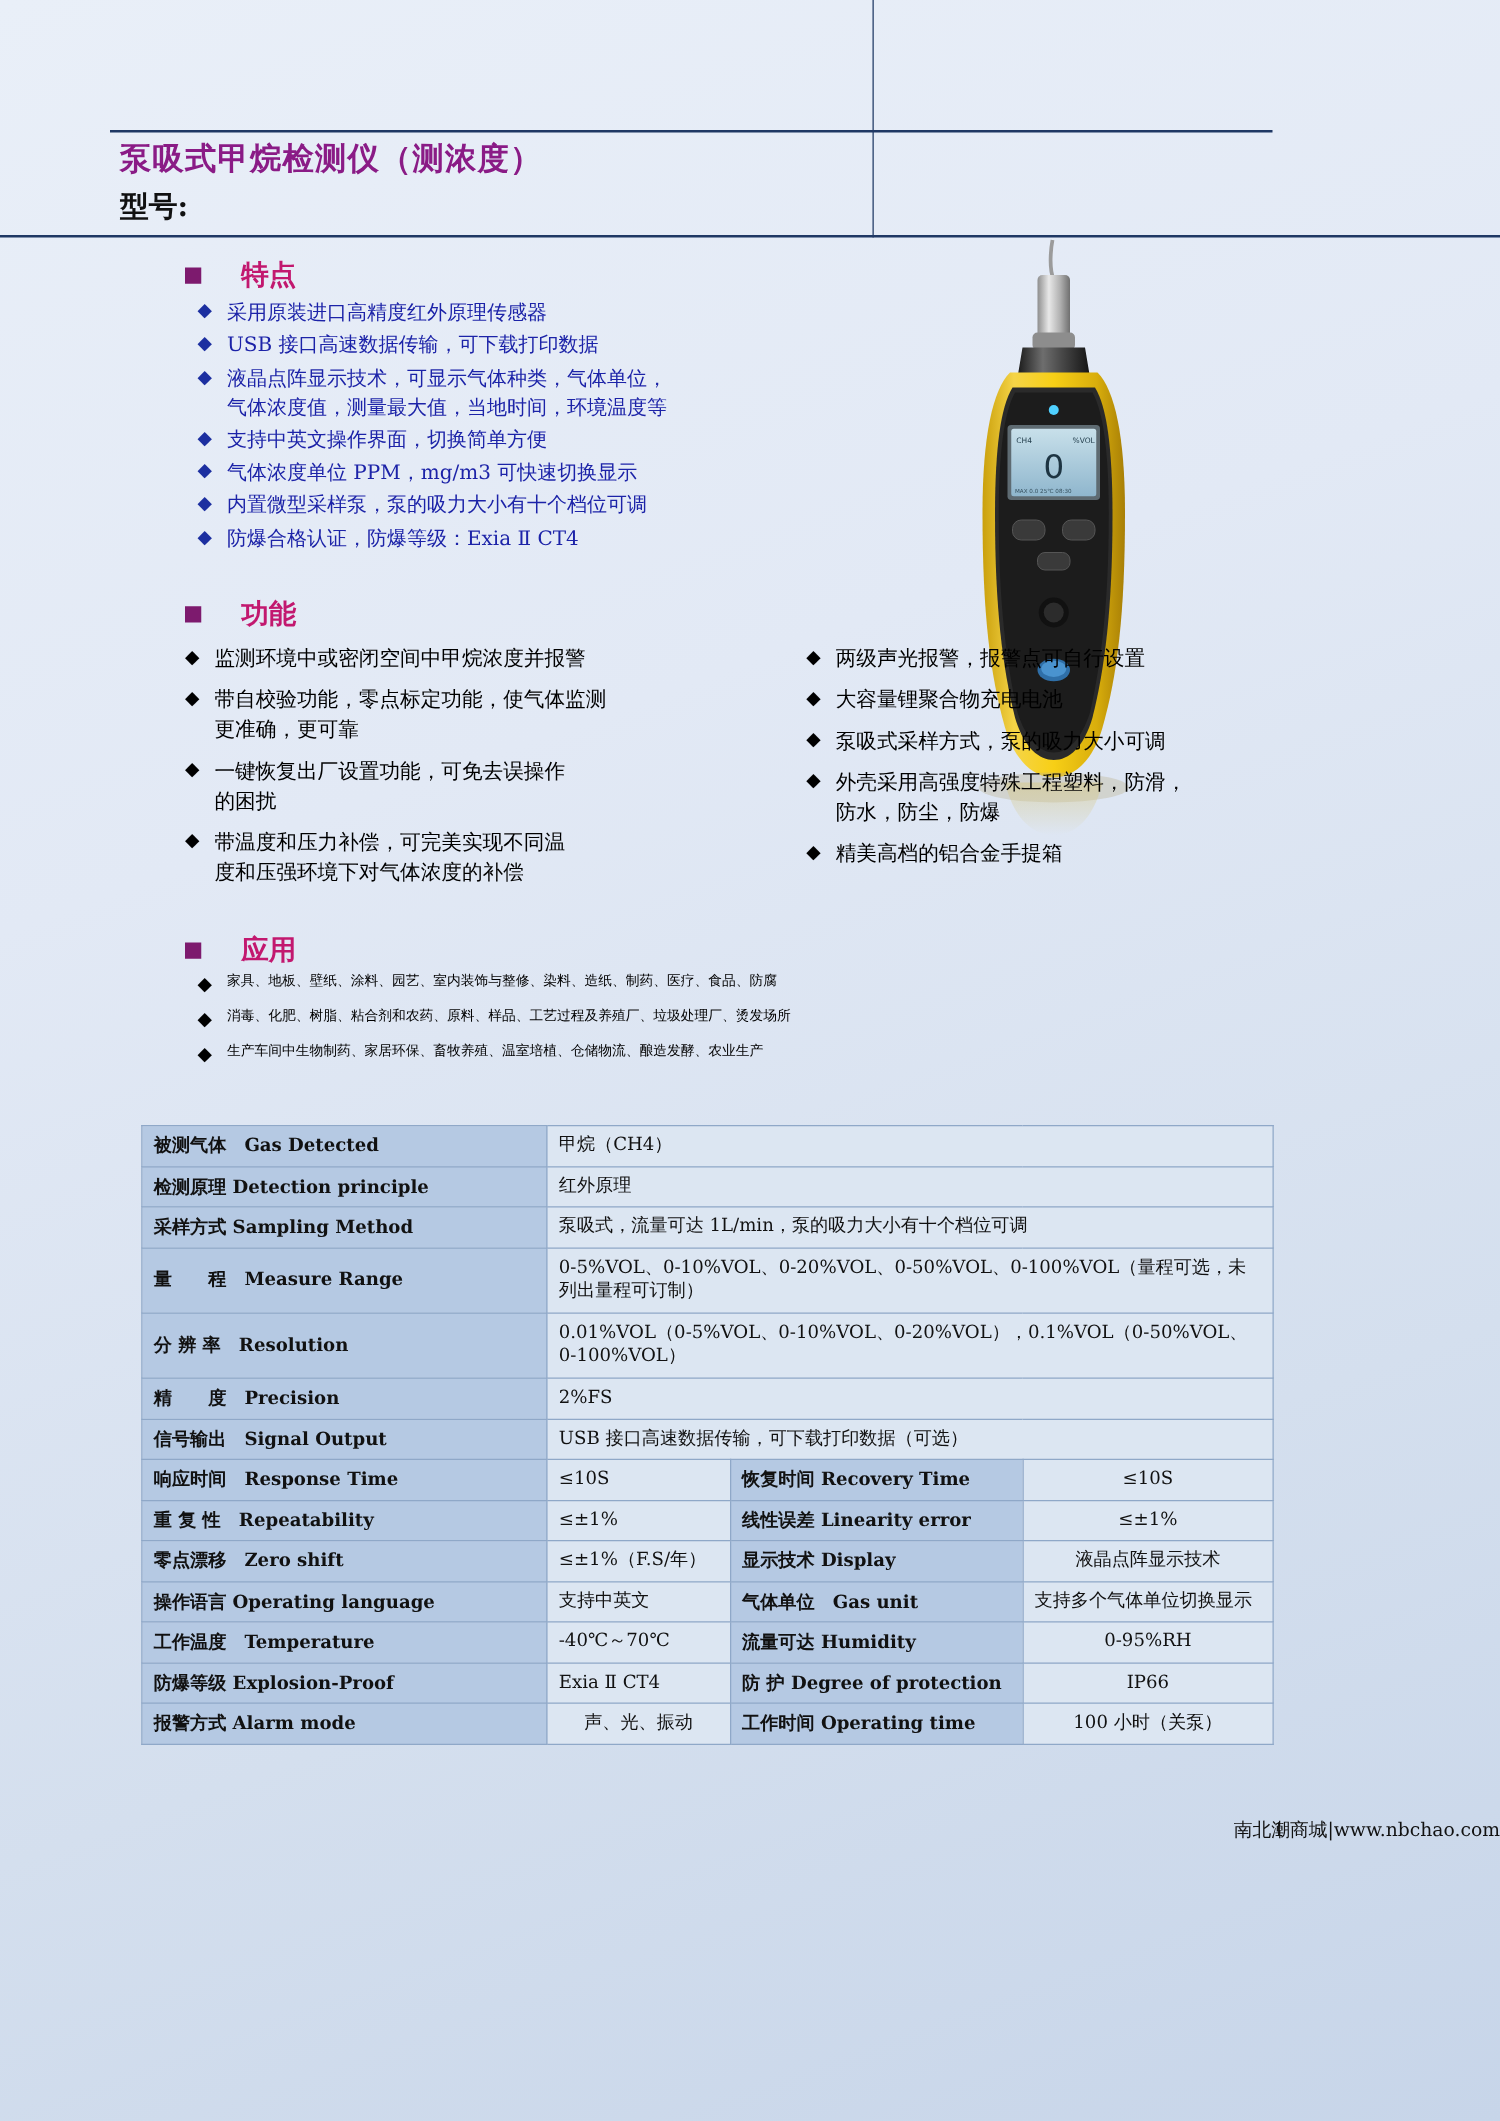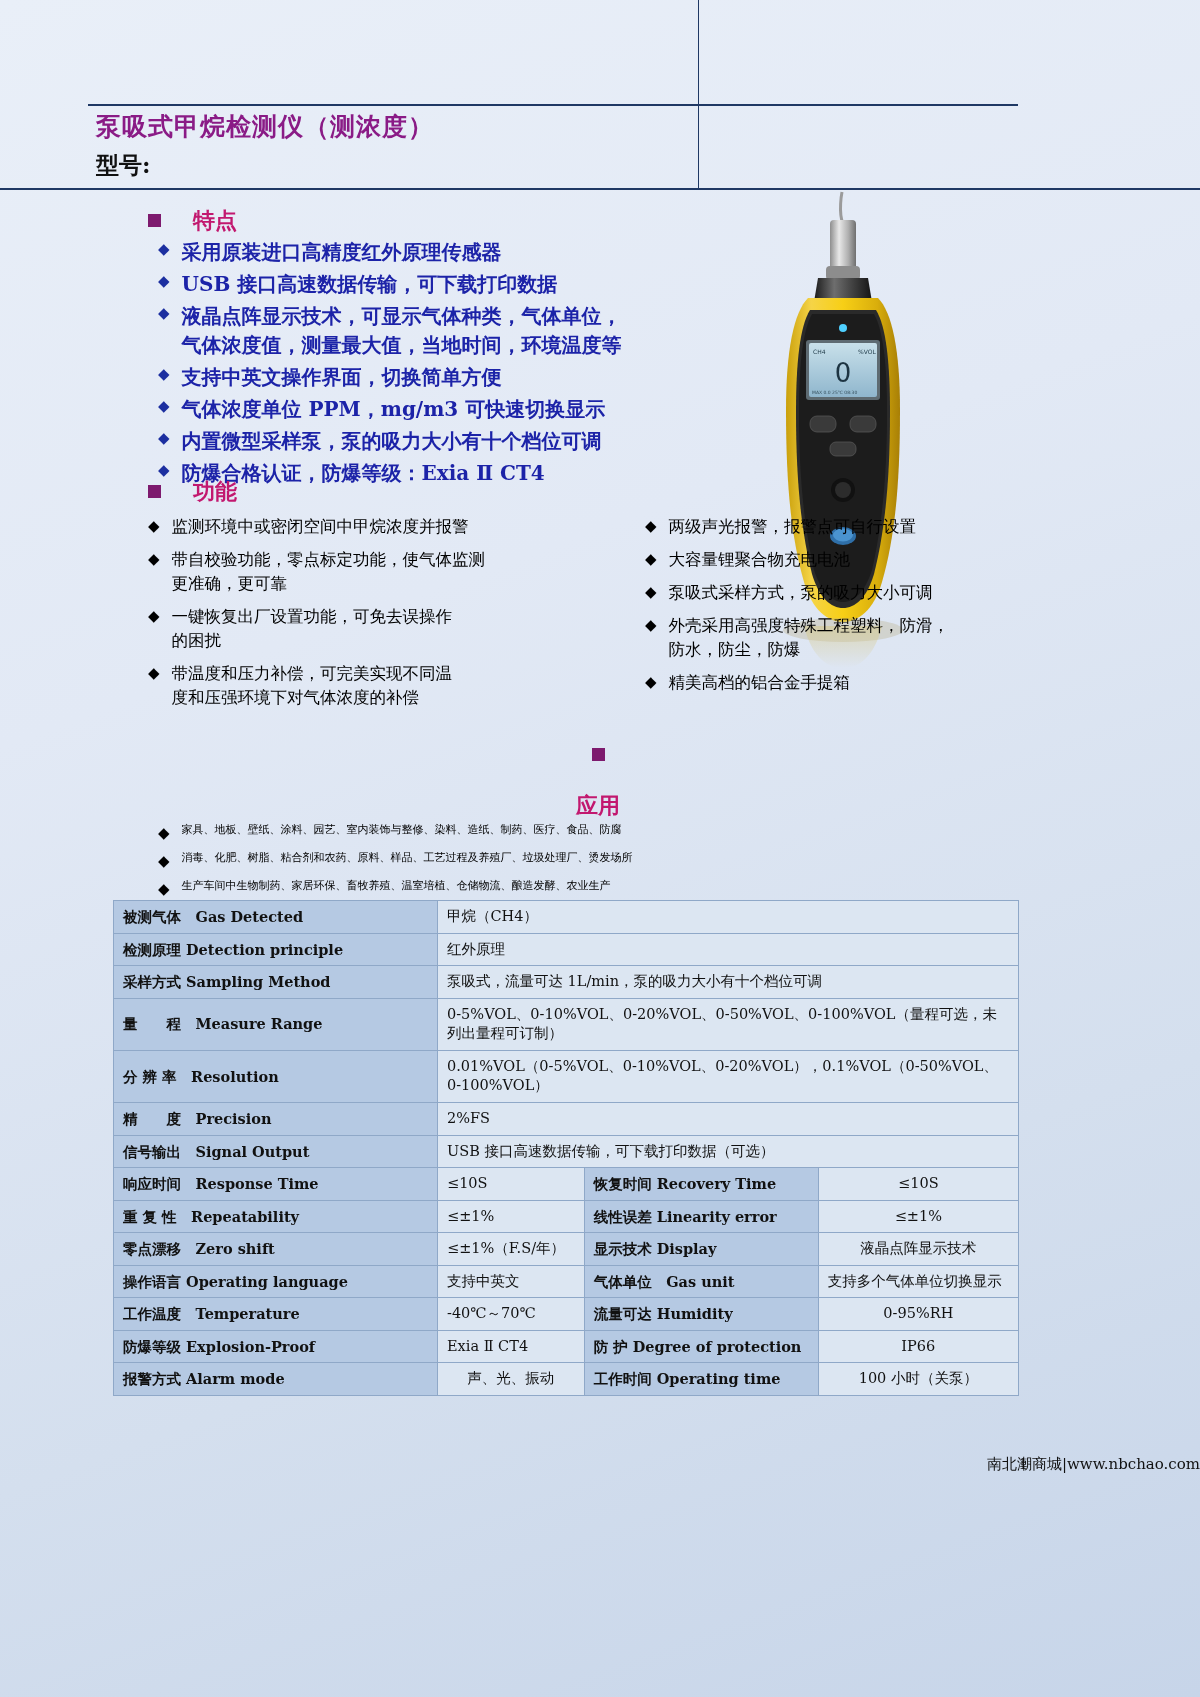--- a/index.html
+++ b/index.html
@@ -96,22 +96,22 @@
     flex: 0 0 auto;
     font-size: 15px;
     line-height: 1.45;
     margin-right: 12px;
   }
   .dia-blue { color: #1c2fa0; }
   .dia-black { color: #000000; }
   .btext { line-height: 1.45; }
   .btext-blue {
     color: #1c23a8;
-    font-size: 20px;
-    font-weight: bold;
+    font-size: 16px;
+    font-weight: normal;
     font-family: "DejaVu Serif", "Liberation Serif", serif;
   }
   .btext-black {
     color: #000000;
     font-size: 16.5px;
     font-family: "DejaVu Serif", "Liberation Serif", serif;
   }
   .btext-app {
     color: #000000;
     font-size: 11px;
@@ -147,21 +147,21 @@
     width: 400px;
   }
   #func-left .bitem, #func-right .bitem { margin-bottom: 9px; }
 
   #app-block {
     position: absolute;
     left: 148px;
     top: 748px;
     width: 900px;
   }
-  #app-block .sec-head { margin-bottom: 5px; flex-direction: column; }
+  #app-block .sec-head { margin-bottom: 5px; }
   #app-block .blist { margin-left: 10px; }
   #app-block .bitem { margin-bottom: 6px; }
 
   #spec-head {
     position: absolute;
     left: 148px;
     top: 904px;
   }
 
   

